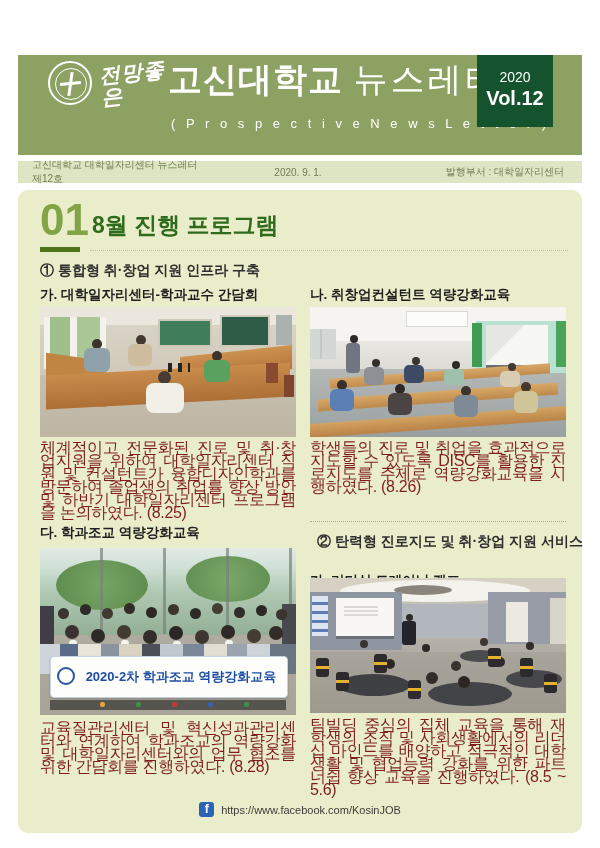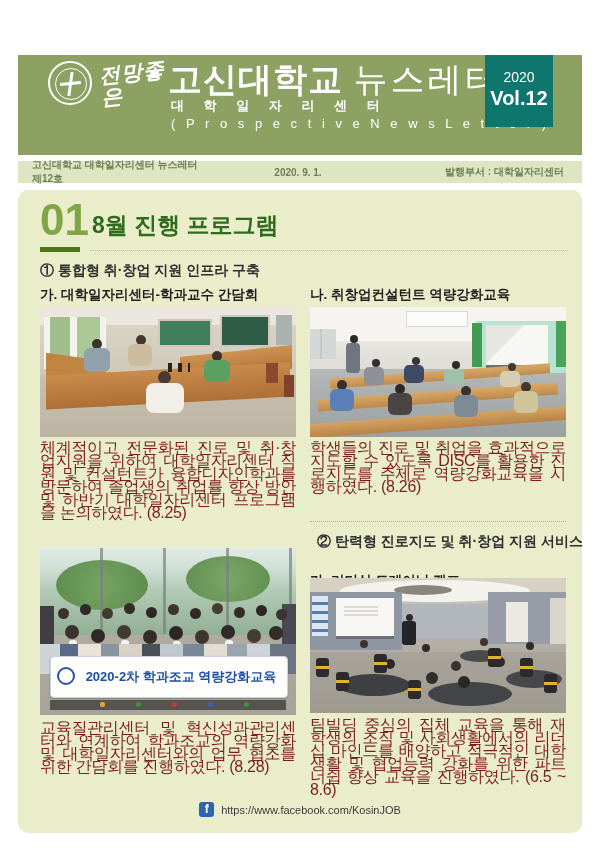--- a/index.html
+++ b/index.html
@@ -16,27 +16,27 @@
   .tagline{position:absolute;left:82px;top:6px;width:80px;color:#ffffff;
         font-size:21px;font-weight:bold;font-style:italic;line-height:22px;
         transform:rotate(-6deg);letter-spacing:1px;}
   .title-main{position:absolute;left:150px;top:2px;color:#ffffff;font-size:34px;
         font-weight:800;letter-spacing:1px;white-space:nowrap;}
   .title-light{font-weight:300;letter-spacing:3px;}
   .title-sub{position:absolute;left:153px;top:42px;color:#ffffff;font-size:13px;
         font-weight:bold;letter-spacing:8px;white-space:nowrap;}
   .title-en{position:absolute;left:153px;top:61px;color:#ffffff;font-size:13px;
         letter-spacing:3.5px;white-space:nowrap;}
-  .volbox{position:absolute;right:29px;top:0;width:68px;height:72px;background:#0f766e;
+  .volbox{position:absolute;right:29px;top:0;width:76px;height:72px;background:#14532d;
         color:#ffffff;text-align:center;}
   .volbox .yr{margin-top:14px;font-size:14px;}
   .volbox .vol{font-size:20px;font-weight:800;margin-top:2px;}
   
   .infobar{position:absolute;left:18px;top:161px;width:564px;height:22px;background:#dde5c2;
-        display:flex;align-items:center;color:#6e7f52;font-size:10px;font-weight:bold;}
+        display:flex;align-items:center;color:#6e7f52;font-size:10px;}
   .infobar .l{margin-left:14px;flex:1;}
   .infobar .c{flex:1;text-align:center;}
   .infobar .r{flex:1;text-align:right;margin-right:18px;}
   
   .panel{position:absolute;left:18px;top:190px;width:564px;height:643px;background:#e9edca;
         border-radius:10px;}
   .sec-num{position:absolute;left:22px;top:8px;font-size:44px;font-weight:800;color:#80a446;line-height:44px;}
   .sec-underline{position:absolute;left:22px;top:57px;width:40px;height:5px;background:#4e7419;}
   .sec-title{position:absolute;left:74px;top:20px;font-size:23px;font-weight:800;color:#2f6b1c;}
   .sec-dots{position:absolute;left:72px;top:60px;right:14px;border-top:1px dotted #bcc49c;}
@@ -79,21 +79,20 @@
 <div class="page">
 
   <div class="band">
     <div class="logo">
       <div class="logo-inner"></div>
       <div class="logo-cross-v"></div>
       <div class="logo-cross-h"></div>
     </div>
     <div class="tagline">전망좋은</div>
     <div class="title-main"><span>고신대학교</span> <span class="title-light">뉴스레터</span></div>
-    <div class="title-sub">대 학 일 자 리 센 터</div>
     <div class="title-en">( P r o s p e c t i v e   N e w s   L e t t e r )</div>
     <div class="volbox">
       <div class="yr">2020</div>
       <div class="vol">Vol.12</div>
     </div>
   </div>
 
   <div class="infobar">
     <span class="l">고신대학교 대학일자리센터 뉴스레터 제12호</span>
     <span class="c">2020. 9. 1.</span>
@@ -153,20 +152,21 @@
       <div class="e" style="left:78px;top:86px;width:24px;height:22px;border-radius:6px;background:#4a4544;"></div>
       <div class="e" style="left:144px;top:88px;width:24px;height:22px;border-radius:6px;background:#7e8a96;"></div>
       <div class="e" style="left:204px;top:84px;width:24px;height:22px;border-radius:6px;background:#cfc49a;"></div>
     </div>
 
     <div class="para" style="left:22px;top:251px;">체계적이고 전문화된 진로 및 취·창업지원을 위하여 대학일자리센터 직원 및 컨설턴트가 융합디자인학과를 방문하여 졸업생의 취업률 향상 방안 및 하반기 대학일자리센터 프로그램을 논의하였다. (8.25)</div>
     <div class="para" style="left:292px;top:251px;">학생들의 진로 및 취업을 효과적으로 지도할 수 있도록 DISC를 활용한 진로지도를 주제로 역량강화교육을 시행하였다. (8.26)</div>
 
     <div class="divider-r"></div>
 
+    <div class="col-h" style="left:22px;top:334px;">다. 학과조교 역량강화교육</div>
 
     <div class="photo photo-c">
       <div class="e" style="left:16px;top:12px;width:92px;height:50px;border-radius:50%;background:radial-gradient(circle,#76a463,#5c8a4d);"></div>
       <div class="e" style="left:146px;top:8px;width:84px;height:46px;border-radius:50%;background:radial-gradient(circle,#7aa868,#5f8c50);"></div>
       <div class="e" style="left:0;top:0;width:256px;height:86px;background:repeating-linear-gradient(90deg,rgba(130,140,132,0) 0 60px,rgba(120,130,122,0.7) 60px 63px);"></div>
       <div class="e" style="left:0;top:58px;width:14px;height:64px;background:#3f3e44;"></div>
       <div class="e" style="left:242px;top:56px;width:14px;height:66px;background:#474850;"></div>
       <div class="e" style="left:0;top:0;width:11px;height:11px;border-radius:50%;background:transparent;box-shadow:18px 60px 0 0 #3a332f,40px 56px 0 0 #2f2a27,62px 60px 0 0 #423a32,84px 55px 0 0 #332d29,106px 59px 0 0 #2c2724,128px 56px 0 0 #3d352e,150px 60px 0 0 #2f2a27,172px 55px 0 0 #453c33,194px 59px 0 0 #332d29,216px 57px 0 0 #2c2724,236px 61px 0 0 #3a332f;"></div>
       <div class="e" style="left:0;top:0;width:12px;height:12px;border-radius:50%;background:transparent;box-shadow:26px 78px 0 1px #3a332f,52px 82px 0 1px #2f2a27,78px 78px 0 1px #433a31,104px 83px 0 1px #332d29,130px 79px 0 1px #2c2724,156px 83px 0 1px #3d352e,182px 78px 0 1px #2f2a27,208px 82px 0 1px #453c33,230px 79px 0 1px #332d29;"></div>
       <div class="e" style="left:0;top:0;width:8px;height:6px;border-radius:3px;background:transparent;box-shadow:29px 92px 0 0 #f2f2ee,55px 96px 0 0 #eef0ec,81px 92px 0 0 #f4f4f0,107px 97px 0 0 #eef0ec,133px 93px 0 0 #f2f2ee,159px 97px 0 0 #eef0ec,185px 92px 0 0 #f4f4f0,211px 96px 0 0 #f2f2ee;"></div>
@@ -204,21 +204,21 @@
       <div class="e" style="left:0;top:0;width:8px;height:8px;border-radius:50%;background:transparent;box-shadow:50px 62px 0 0 #3a332e,112px 66px 0 0 #2e2926,170px 60px 0 0 #3d352e,216px 64px 0 0 #332d29,76px 82px 0 1px #2c2724,142px 84px 0 1px #3a332e,186px 80px 0 1px #2f2a27,118px 96px 0 2px #332d29,150px 100px 0 2px #2c2724;"></div>
       <div class="chair" style="left:6px;top:80px;"></div>
       <div class="chair" style="left:26px;top:94px;"></div>
       <div class="chair" style="left:64px;top:76px;"></div>
       <div class="chair" style="left:98px;top:102px;"></div>
       <div class="chair" style="left:178px;top:70px;"></div>
       <div class="chair" style="left:210px;top:80px;"></div>
       <div class="chair" style="left:234px;top:96px;"></div>
     </div>
 
-    <div class="para" style="left:292px;top:528px;">팀빌딩 중심의 집체 교육을 통해 재학생의 조직 및 사회생활에서의 리더십 마인드를 배양하고 적극적인 대학생활 및 협업능력 강화를 위한 파트너쉽 향상 교육을 진행하였다. (6.5 ~ 8.6)</div>
+    <div class="para" style="left:292px;top:528px;">팀빌딩 중심의 집체 교육을 통해 재학생의 조직 및 사회생활에서의 리더십 마인드를 배양하고 적극적인 대학생활 및 협업능력 강화를 위한 파트너쉽 향상 교육을 진행하였다. (8.5 ~ 5.6)</div>
 
     <div class="footer">
       <div class="sns">
         <div class="fb-icon">f</div>
         <span>https://www.facebook.com/KosinJOB</span>
       </div>
     </div>
 
   </div>
 </div>

